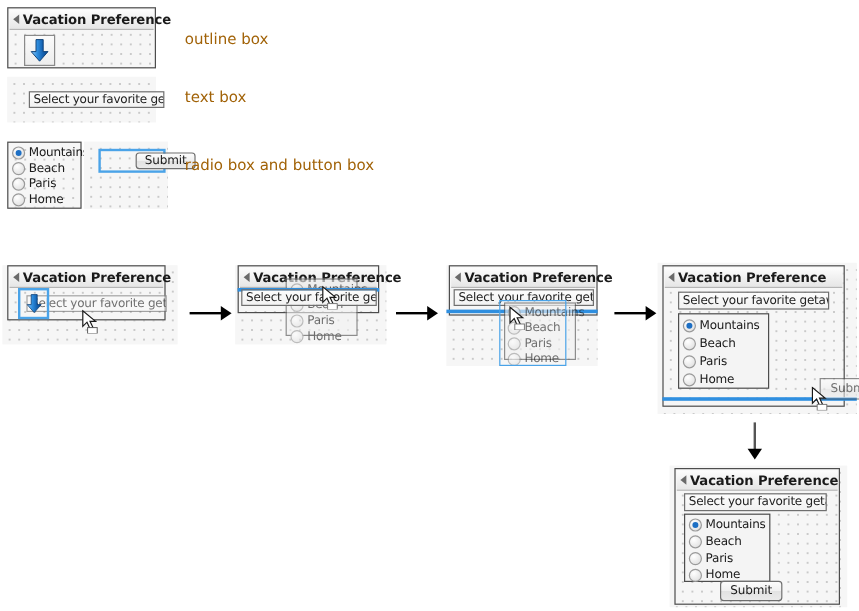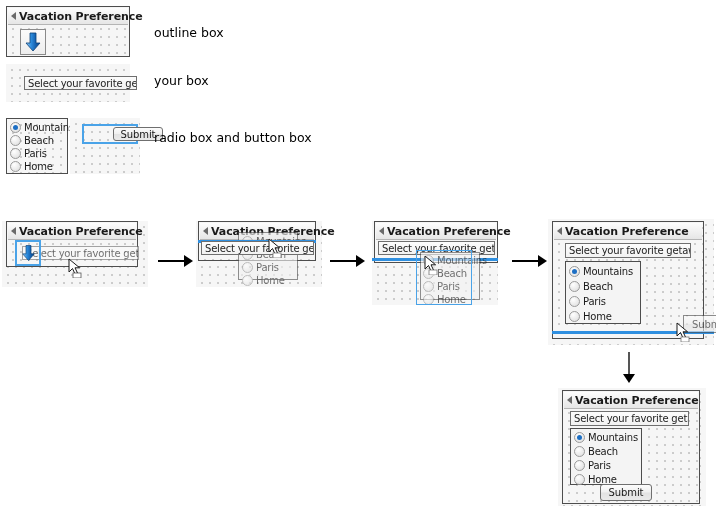--- a/index.html
+++ b/index.html
@@ -115,21 +115,21 @@
   }
   .flow-v{position:absolute;width:2px;background:#555;}
   .flow-vhead{
     position:absolute;width:0;height:0;
     border-left:6px solid transparent;border-right:6px solid transparent;
     border-top:9px solid #000;
   }
 
   
   .legend{
-    position:absolute;font-size:12.5px;color:#000000;white-space:nowrap;
+    position:absolute;font-size:12.5px;color:#a16207;white-space:nowrap;
   }
 
   
   .cursor{position:absolute;width:14px;height:20px;}
 
   
   .dropline{position:absolute;height:3px;background:#2f8fe0;}
 
   
   .ghost{opacity:0.62;}
@@ -177,21 +177,21 @@
     <span class="radio-dot"></span>
     <span class="radio-label">Home</span>
   </div>
 </div>
 
 <div class="canvas" style="left:70px;top:118px;width:70px;height:56px;"></div>
 <div class="selframe" style="left:82px;top:124px;width:56px;height:20px;"></div>
 <div class="btn" style="left:85px;top:127px;width:50px;height:14px;">Submit</div>
 
 <div class="legend" style="left:154px;top:25px;">outline box</div>
-<div class="legend" style="left:154px;top:73px;">your box</div>
+<div class="legend" style="left:154px;top:73px;">text box</div>
 <div class="legend" style="left:154px;top:130px;">radio box and button box</div>
 
 <div class="canvas" style="left:2px;top:221px;width:146px;height:66px;"></div>
 <div class="group" style="left:6px;top:221px;width:132px;height:46px;">
   <div class="group-title">
     <span class="tri"></span>
     <span>Vacation Preference</span>
   </div>
 </div>
 <div class="textbox ghost" style="left:22px;top:246px;width:117px;height:14px;background:#fafafa;">Select your favorite getaway.</div>

